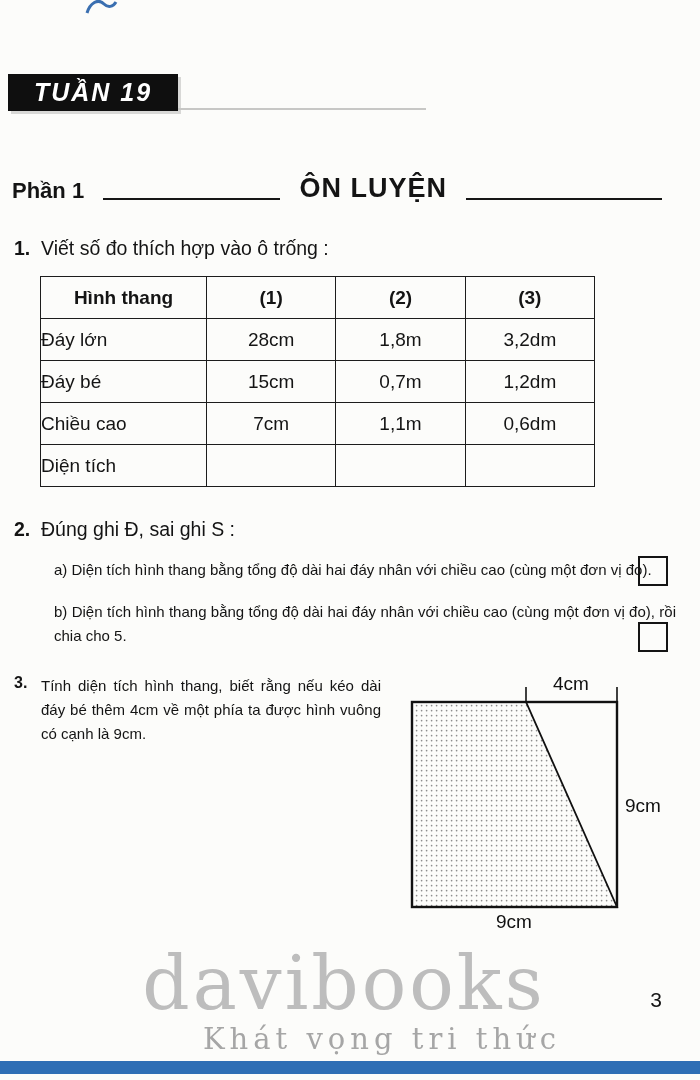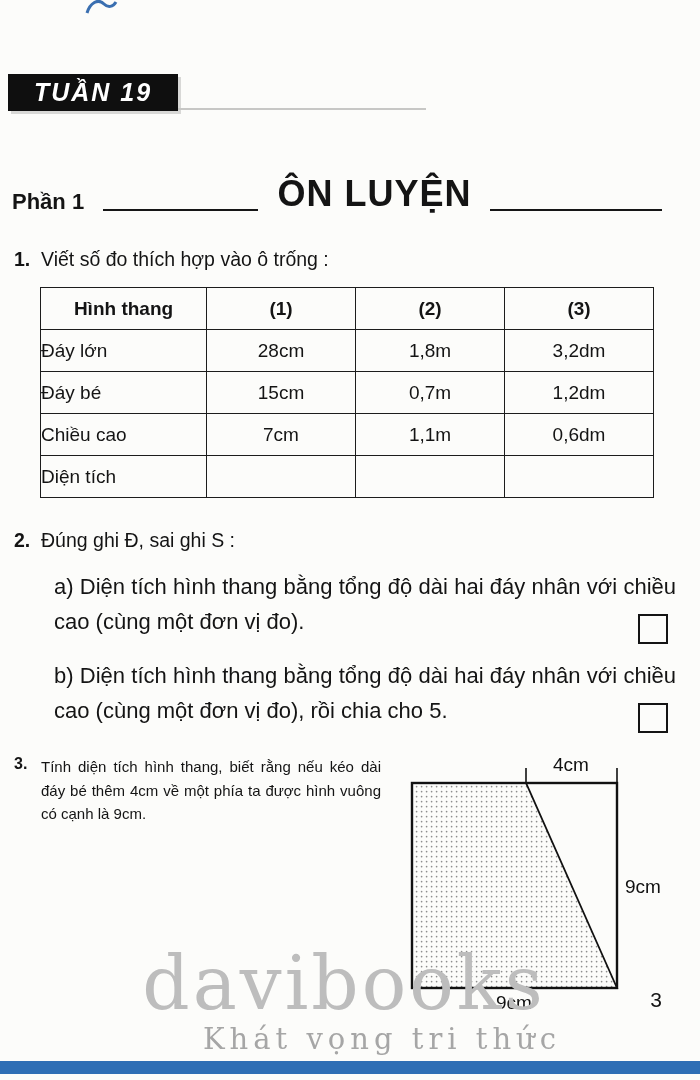--- a/index.html
+++ b/index.html
@@ -48,54 +48,54 @@
   .section-heading {
     display: flex;
     align-items: flex-end;
     margin: 62px 38px 0 12px;
     gap: 11px;
   }
   .part-label { font-size: 22px; font-weight: bold; margin-right: 8px; white-space: nowrap; }
   .heading-rule { border-bottom: 2.2px solid #161616; margin-bottom: 4px; }
   .rule-left  { flex: 0.95; }
   .rule-right { flex: 1.05; }
-  .section-title { font-size: 36px; font-weight: bold; letter-spacing: 1px; margin: 0 8px; white-space: nowrap; }
+  .section-title { font-size: 27px; font-weight: bold; letter-spacing: 1px; margin: 0 8px; white-space: nowrap; }
 
   
   .exercise { padding-left: 14px; }
   .ex1 { margin-top: 30px; }
   .ex2 { margin-top: 28px; }
   .ex3 { margin-top: 26px; display: flex; align-items: flex-start; }
   .ex-head { display: flex; font-size: 19.5px; line-height: 1.45; }
   .ex-num { font-weight: bold; width: 27px; flex-shrink: 0; }
 
   
   table.measure-table {
     border-collapse: collapse;
     margin: 14px 0 0 26px;
-    width: 614px;
+    width: 555px;
     table-layout: fixed;
   }
   table.measure-table th, table.measure-table td {
     border: 1.7px solid #1c1c1c;
     height: 42px;
     font-size: 19px;
     text-align: center;
     vertical-align: middle;
   }
   table.measure-table th { font-weight: bold; }
   table.measure-table col.c-label { width: 166px; }
   table.measure-table td.row-label { text-align: left; padding-left: 0; font-weight: normal; }
 
   
   .statement {
     position: relative;
     margin: 14px 0 0 40px;
     width: 622px;
-    font-size: 22px;
+    font-size: 15px;
     line-height: 1.62;
     text-align: justify;
   }
   .statement + .statement { margin-top: 18px; }
   .answer-box {
     position: absolute;
     right: 8px;
     bottom: -4px;
     width: 30px;
     height: 30px;

